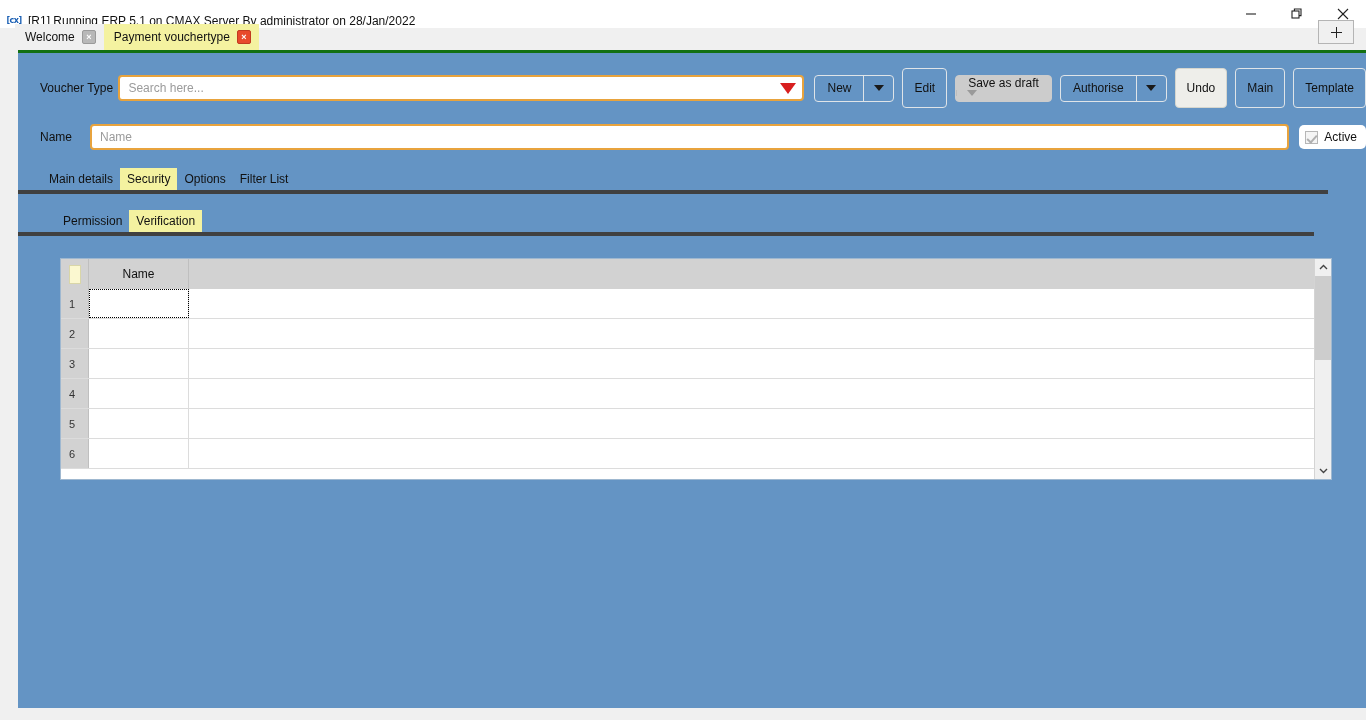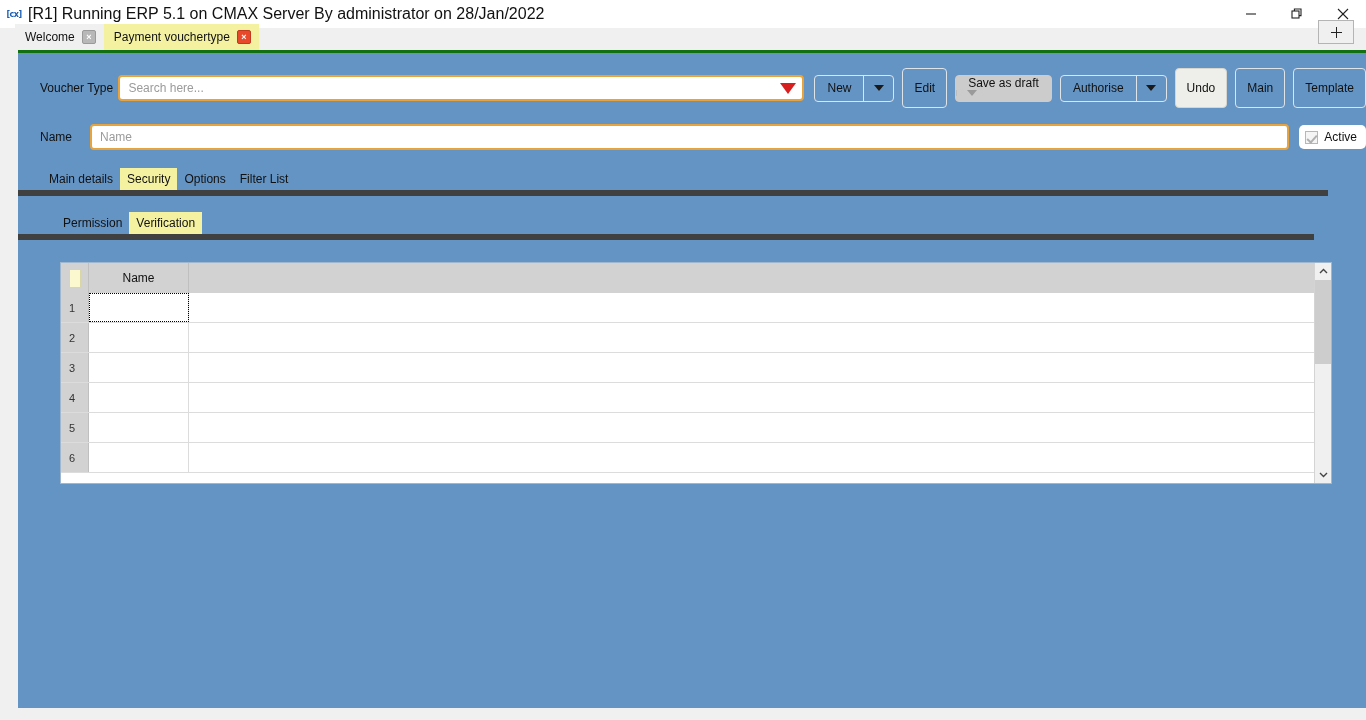--- a/index.html
+++ b/index.html
@@ -10,35 +10,35 @@
     overflow: hidden;
     font-family: "Liberation Sans", sans-serif;
     background: #f0f0f0;
   }
 
   
   .titlebar {
     height: 28px;
     background: #ffffff;
     display: flex;
-    align-items: center;
+    align-items: flex-end;
     position: relative;
   }
   .title-icon {
     width: 16px; height: 16px;
     margin-left: 6px; margin-right: 6px;
     font-size: 8px;
     color: #1a5fb4;
     font-weight: bold;
     display: flex; align-items: center; justify-content: center;
     font-family: "DejaVu Sans", sans-serif;
     letter-spacing: -0.5px;
   }
   .title-text {
-    font-size: 16px;
+    font-size: 12px;
     color: #111;
     white-space: nowrap;
   }
   .win-controls {
     position: absolute;
     right: 0; top: 0;
     height: 28px;
     display: flex;
   }
   .win-btn {
@@ -243,21 +243,21 @@
     transform: rotate(42deg);
   }
   .active-lbl { font-size: 12px; color: #111; }
 
   
   .tabrow {
     display: flex;
     align-items: flex-end;
     padding-left: 24px;
     margin-top: 18px;
-    border-bottom: 6px solid #404040;
+    border-bottom: 4px solid #404040;
     width: 1310px;
   }
   .tabrow.sub {
     padding-left: 38px;
     margin-top: 16px;
     width: 1296px;
   }
   .ftab {
     font-size: 12px;
     color: #111;

